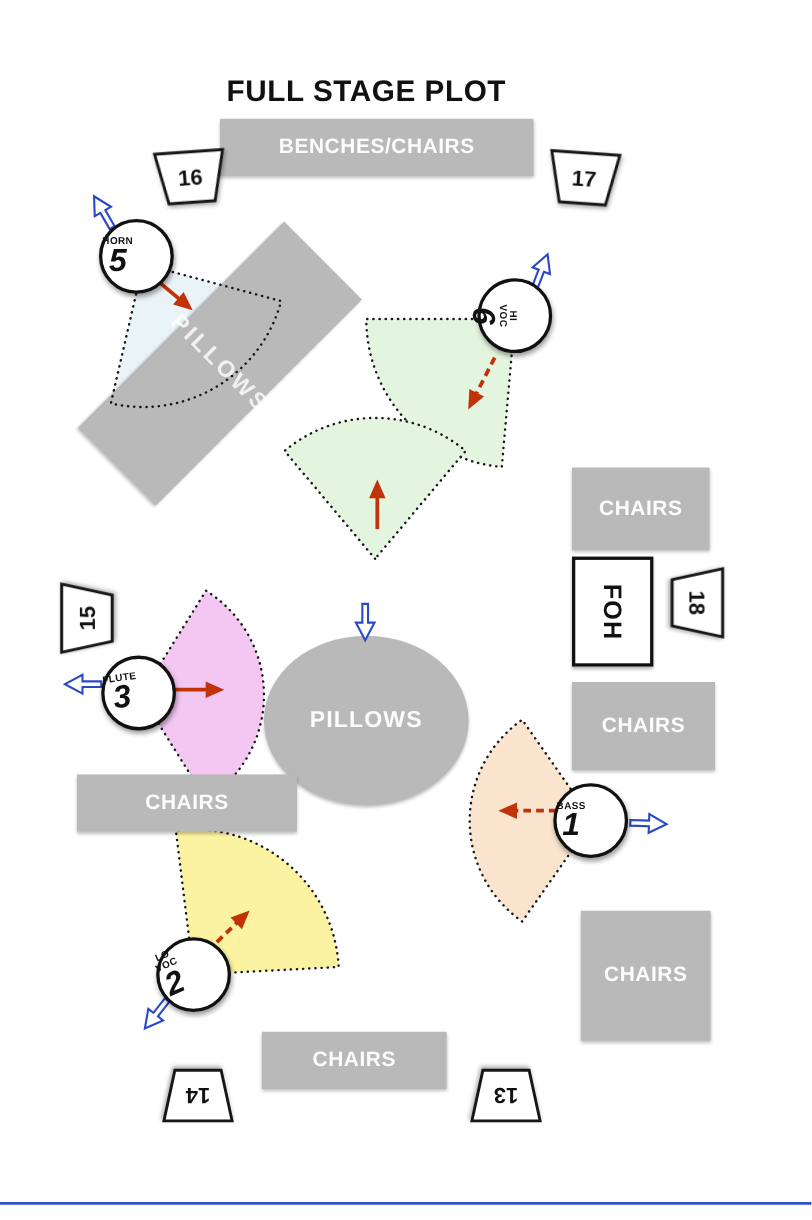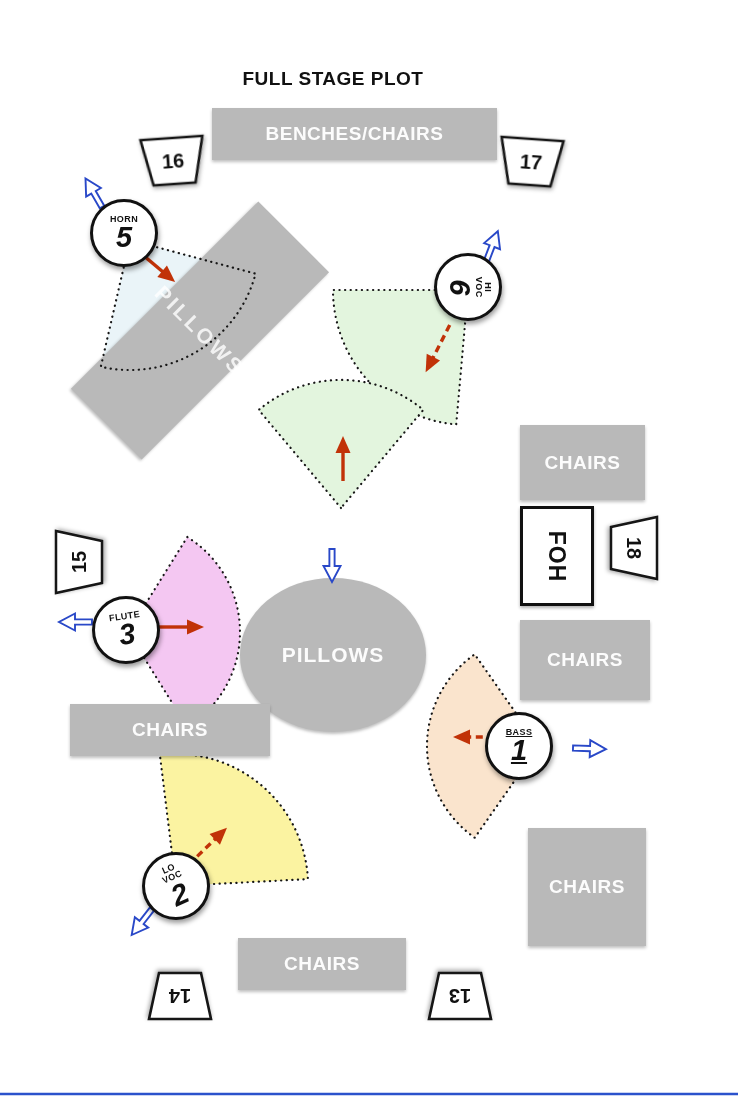--- a/index.html
+++ b/index.html
@@ -39,37 +39,37 @@
   .foh{
     position:absolute;left:520px;top:506px;width:74px;height:100px;background:#fff;
     border:3px solid #111;box-sizing:border-box;z-index:2;
     display:flex;align-items:center;justify-content:center;box-shadow:0 2px 3px rgba(0,0,0,.3);
   }
   .foh span{transform:rotate(90deg);font-weight:800;font-size:23px;letter-spacing:1px;}
 
   
   .title{
     position:absolute;left:333px;top:68px;transform:translateX(-50%);
-    font-size:19px;font-weight:800;letter-spacing:.5px;white-space:nowrap;z-index:2;
+    font-size:27px;font-weight:800;letter-spacing:.5px;white-space:nowrap;z-index:2;
   }
 
   
   .perf{
     position:absolute;width:68px;height:68px;box-sizing:border-box;border:3.5px solid #111;
-    border-radius:50%;background:#fff;display:flex;align-items:center;justify-content:center;
+    border-radius:50%;background:#fff;display:flex;align-items:center;justify-content:flex-start;
     z-index:4;box-shadow:1px 3px 5px rgba(0,0,0,.4);
   }
   .pinner{display:flex;flex-direction:column;align-items:center;justify-content:center;}
   .plabel{font-size:9px;font-weight:bold;letter-spacing:.4px;line-height:1.05;text-align:center;white-space:pre-line;}
   .pnum{font-size:29px;font-weight:800;font-style:italic;line-height:.95;}
   .p5{left:90px;top:199px;}
   .p6{left:434px;top:253px;}
   .p4{left:307px;top:472px;}
   .p3{left:92px;top:596px;}
-  .p1{left:485px;top:712px;text-decoration:underline;}
+  .p1{left:503px;top:712px;}
   .p2{left:142px;top:852px;}
   .p6 .pinner{transform:rotate(90deg);}
   .p2 .pinner{transform:rotate(-24deg);}
   .p3 .pinner{transform:rotate(-8deg);}
 
   
   .wedge{fill:#fff;stroke:#161616;stroke-width:2.6;stroke-linejoin:miter;}
   .wedge-g{filter:drop-shadow(1px 2px 2px rgba(0,0,0,.35));}
   .wnum{font-family:"Liberation Sans",sans-serif;font-weight:bold;font-size:20px;text-anchor:middle;fill:#111;}
 
@@ -89,21 +89,21 @@
     <path class="fan nostroke" d="M130,240 L255.6,273.7 A130,130 0 0 1 100.8,366.7 Z" fill="#eaf4f8"></path>
     <path class="fan" d="M468,290 L456.2,424.5 A135,135 0 0 1 333,290 Z" fill="#e3f5de"></path>
     <path class="fan" d="M341,508 L258.7,409.9 A128,128 0 0 1 423.3,409.9 Z" fill="#e3f5de"></path>
     <path class="fan" d="M128,632 L187.3,537.0 A112,112 0 0 1 187.3,727.0 Z" fill="#f4c7f2"></path>
     <path class="fan" d="M539,746 L474.7,837.7 A112,112 0 0 1 474.7,654.3 Z" fill="#fae4cd"></path>
     <path class="fan" d="M176,886 L159.9,755.0 A132,132 0 0 1 307.9,879.1 Z" fill="#fbf3a1"></path>
   </svg>
 
   <div class="title">FULL STAGE PLOT</div>
 
-  <div class="gray" style="left:200px;top:108px;width:285px;height:52px;margin-left:12px;">
+  <div class="gray" style="left:200px;top:108px;width:285px;height:52px;">
     <span class="glabel">BENCHES/CHAIRS</span>
   </div>
 
   <div class="pillows-rect">
     <span class="glabel">PILLOWS</span>
   </div>
 
   <div class="pillows-ellipse">
     <span class="glabel">PILLOWS</span>
   </div>

